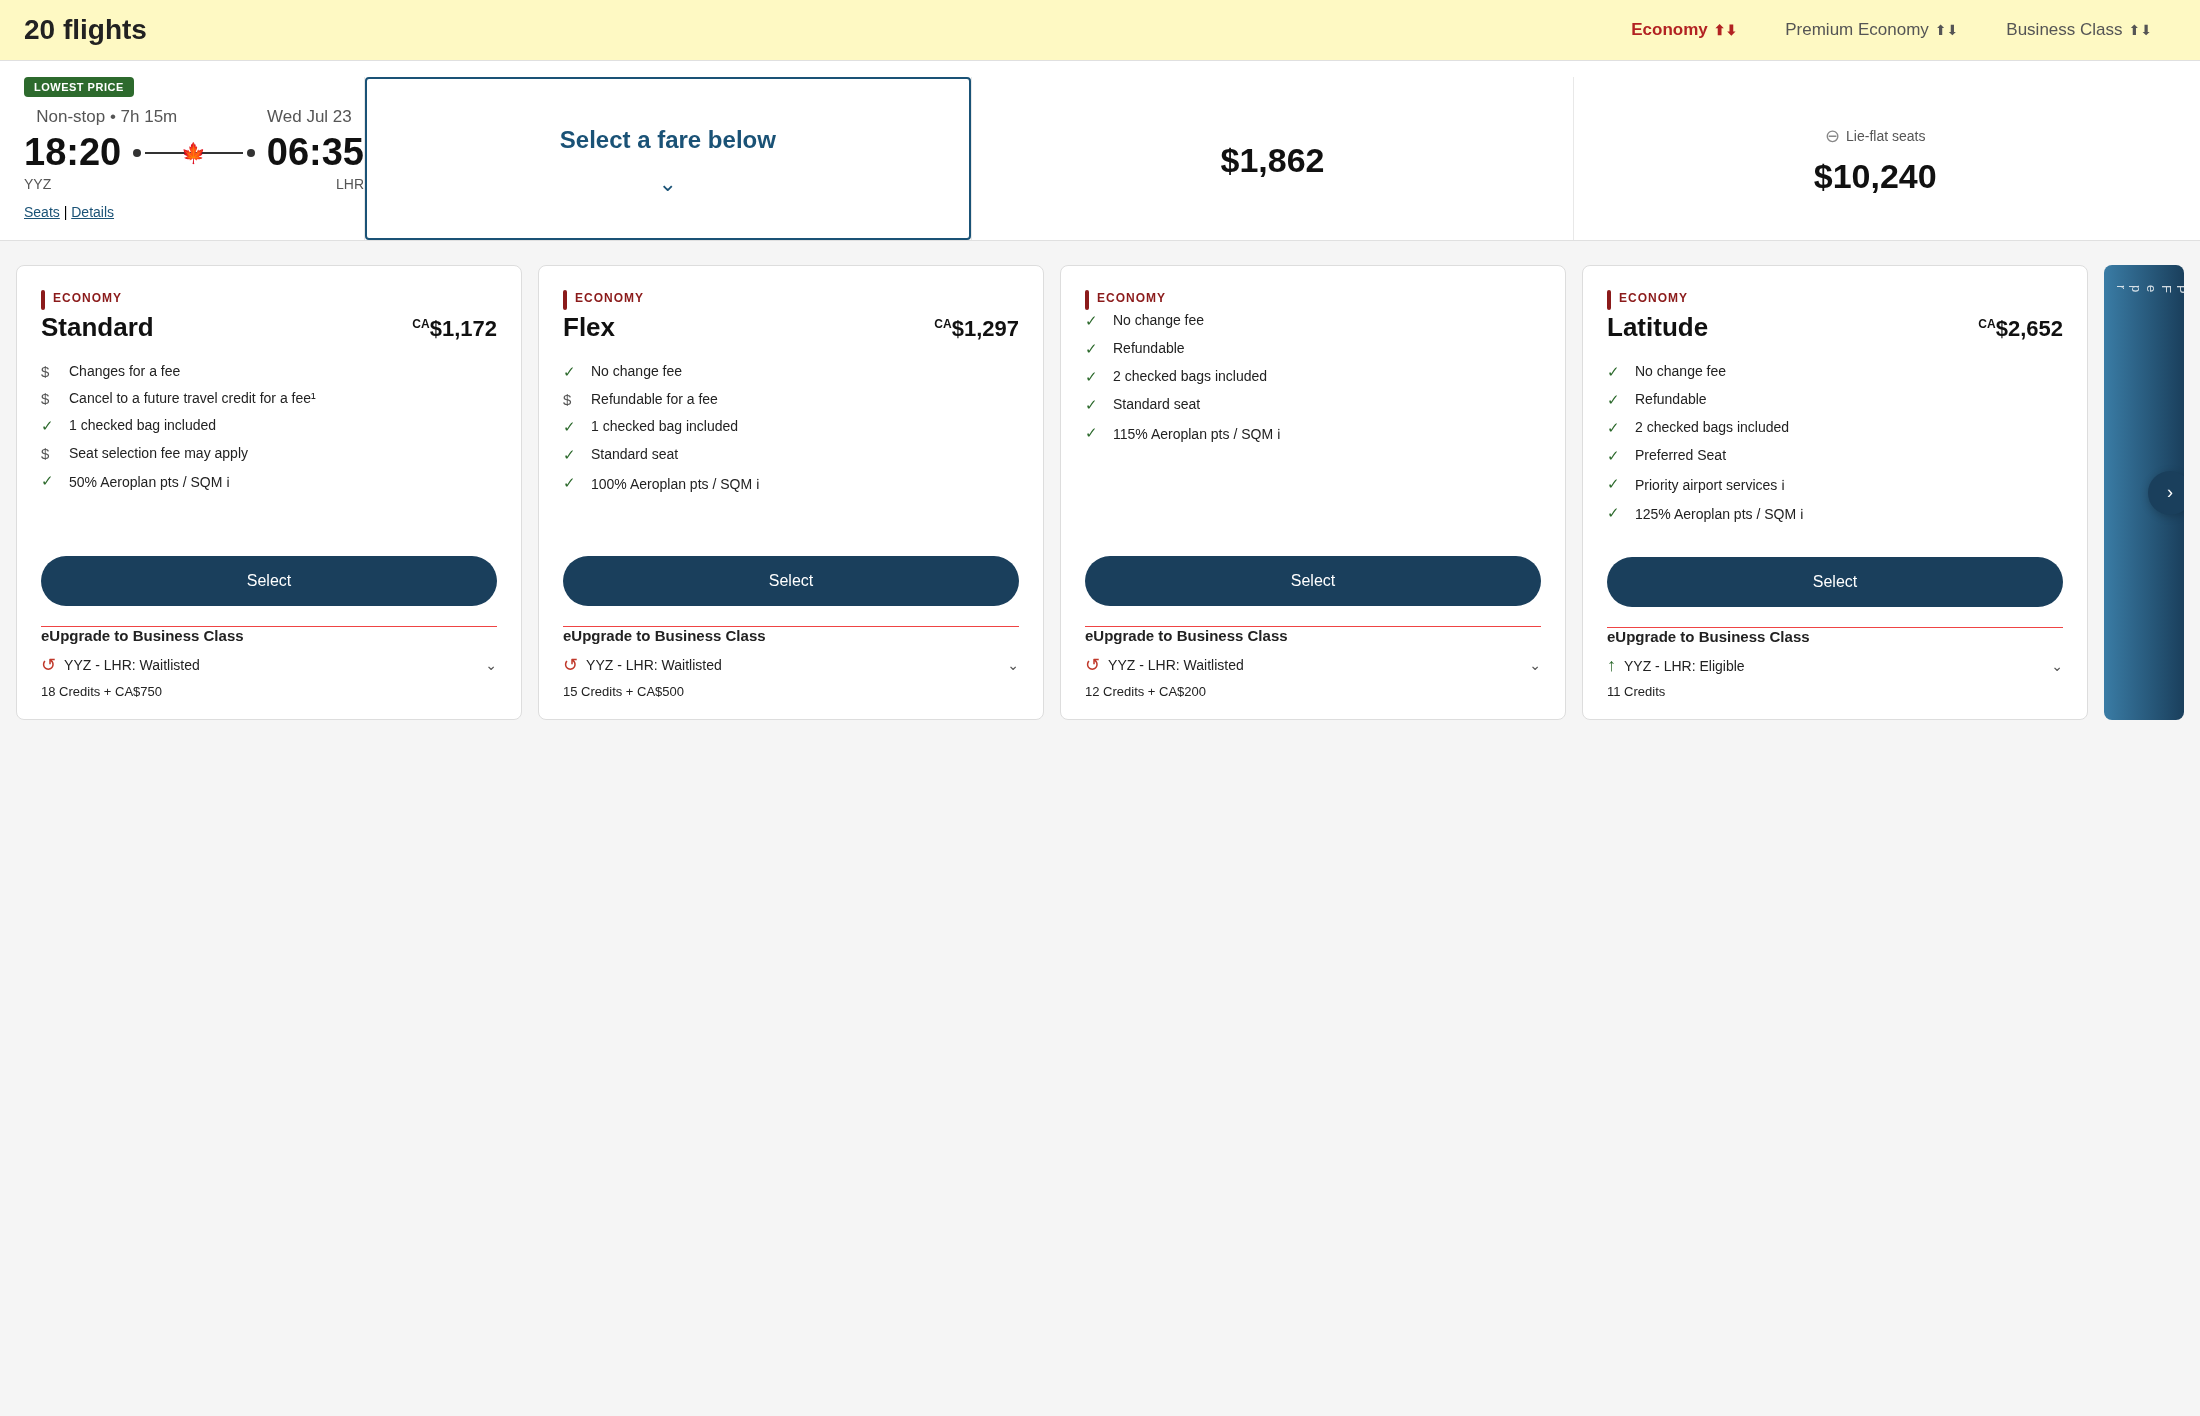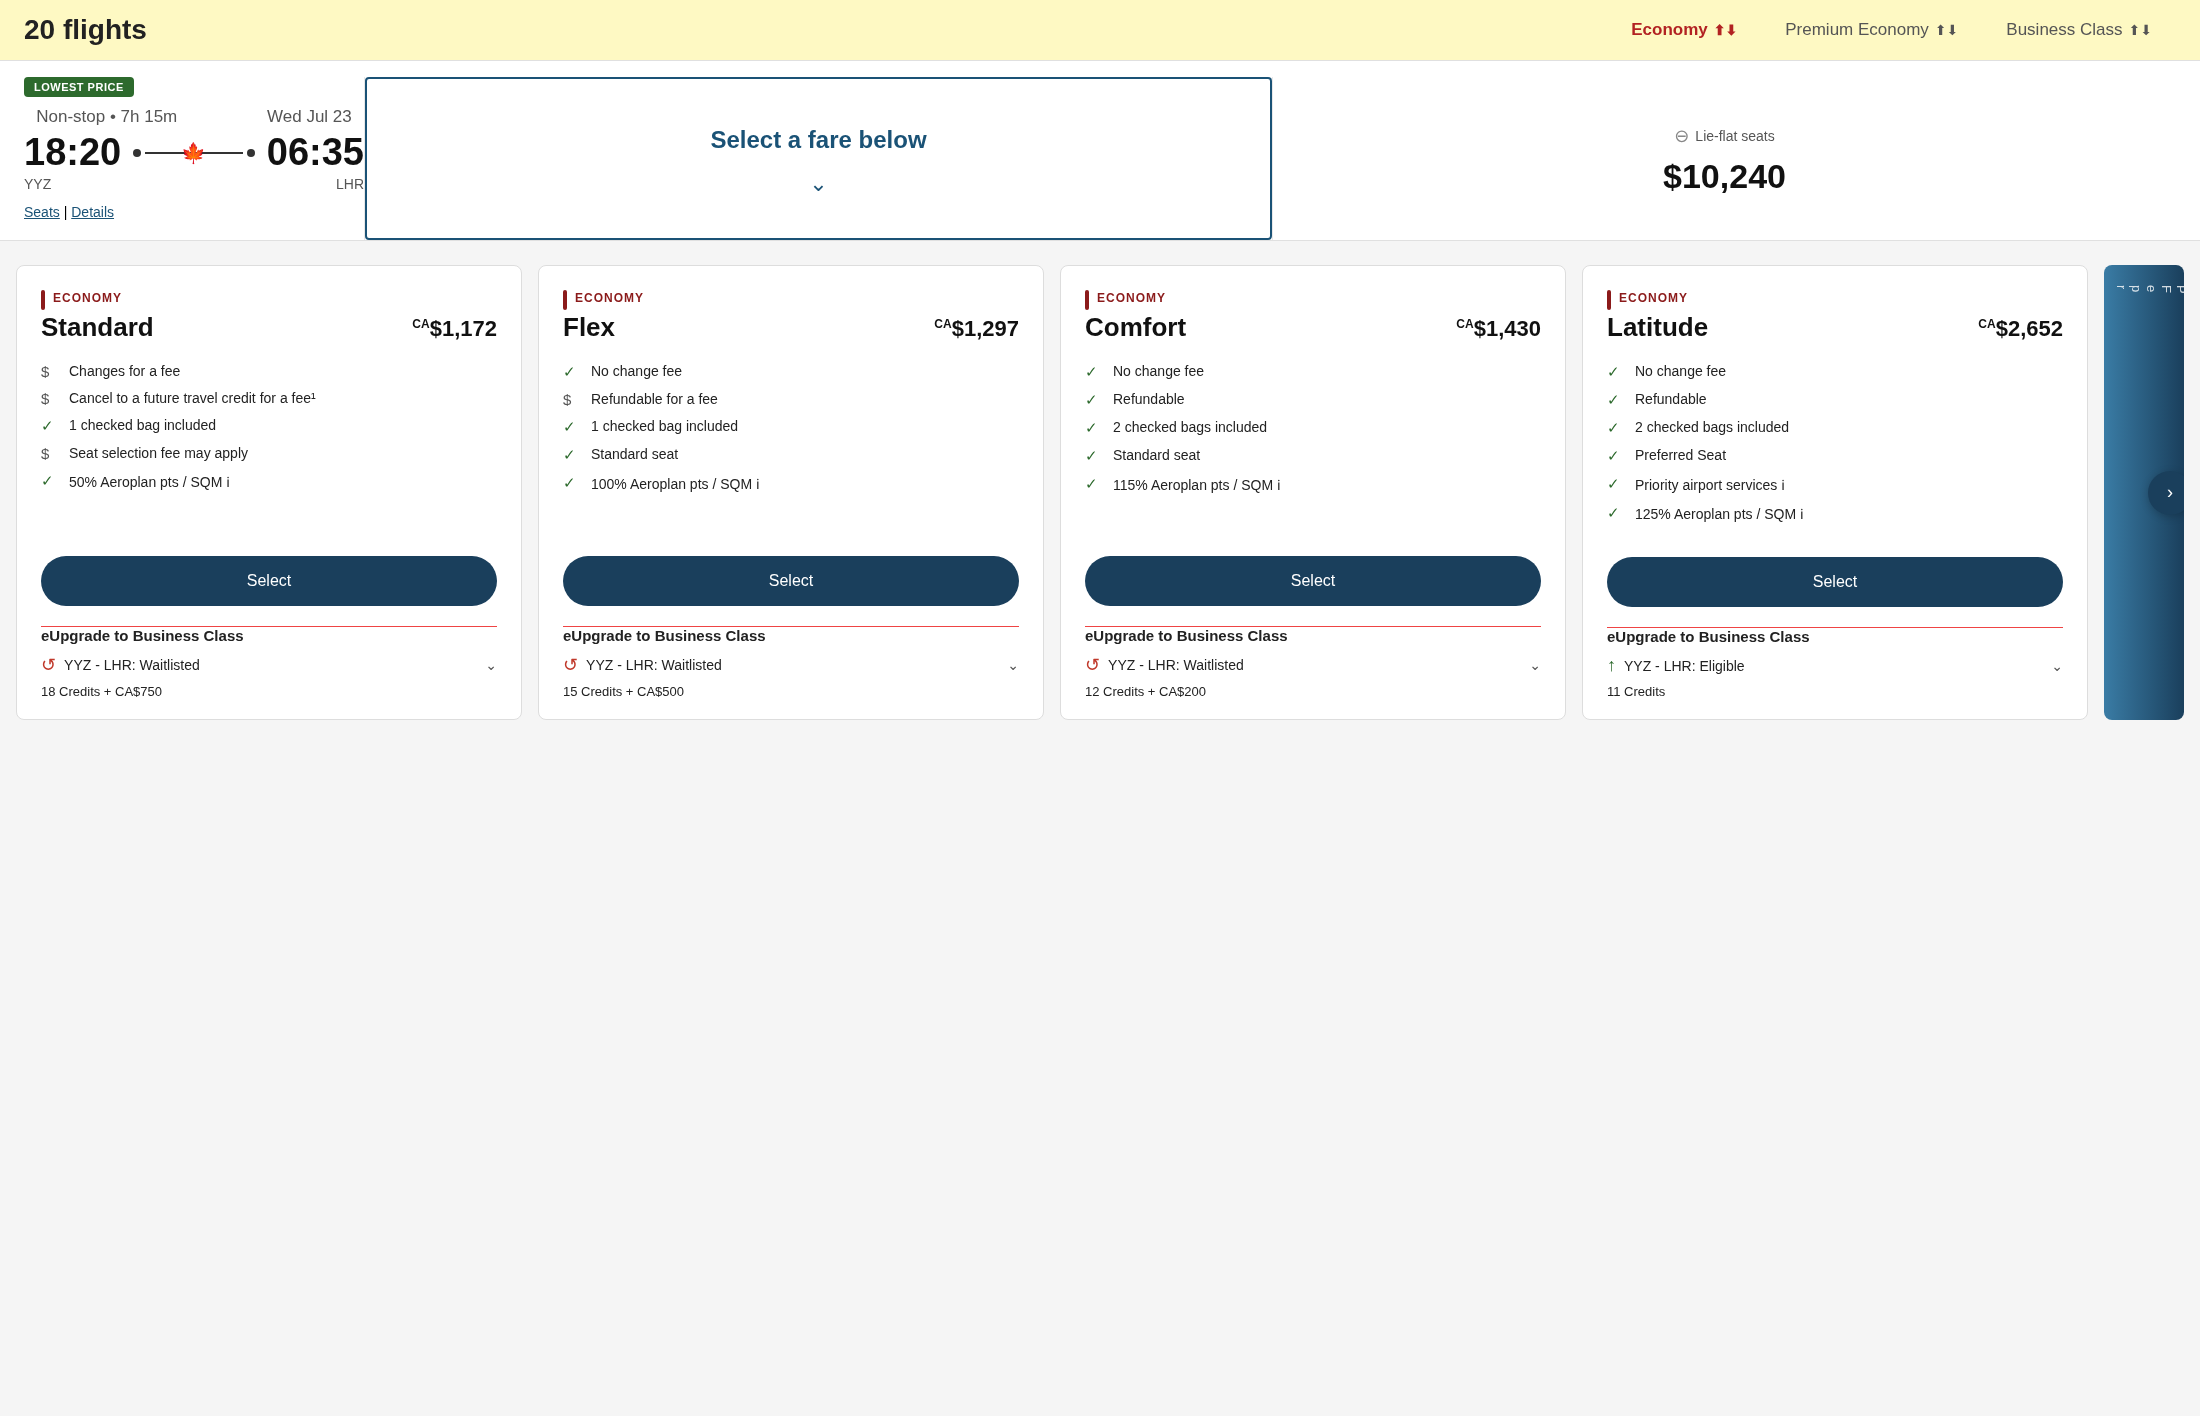--- a/index.html
+++ b/index.html
@@ -392,20 +392,25 @@
 
   <div class="fare-columns">
 
     <div class="fare-col selected-fare">
       <div class="select-fare-box">
         <span class="select-fare-text">Select a fare below</span>
         <span class="select-fare-chevron">⌄</span>
       </div>
     </div>
 
+    <div class="fare-col">
+      <div class="fare-price-col">
+        <span class="fare-price">$1,862</span>
+      </div>
+    </div>
 
     <div class="fare-col">
       <div class="fare-price-col">
         <div class="fare-lie-flat">
           <span class="minus-icon">⊖</span>
           <span>Lie-flat seats</span>
         </div>
         <span class="fare-price">$10,240</span>
       </div>
     </div>
@@ -497,24 +502,20 @@
             <span class="eupgrade-chevron">⌄</span>
           </div>
           <div class="eupgrade-credits">15 Credits + CA$500</div>
         </div>
       </div>
       <div class="fare-card">
         <div style="display: flex; align-items: center; margin-bottom: 2px;">
           <div class="fare-card-label-bar"></div>
           <span class="fare-card-label">ECONOMY</span>
         </div>
-        <div class="fare-card-name-row">
-          <span class="fare-card-name">Comfort</span>
-          <span class="fare-card-price"><sup>CA</sup>$1,430</span>
-        </div>
         <ul class="fare-features">
           <li>
             <span class="feat-icon check">✓</span>
             <span>No change fee</span>
           </li>
           <li>
             <span class="feat-icon check">✓</span>
             <span>Refundable</span>
           </li>
           <li>

